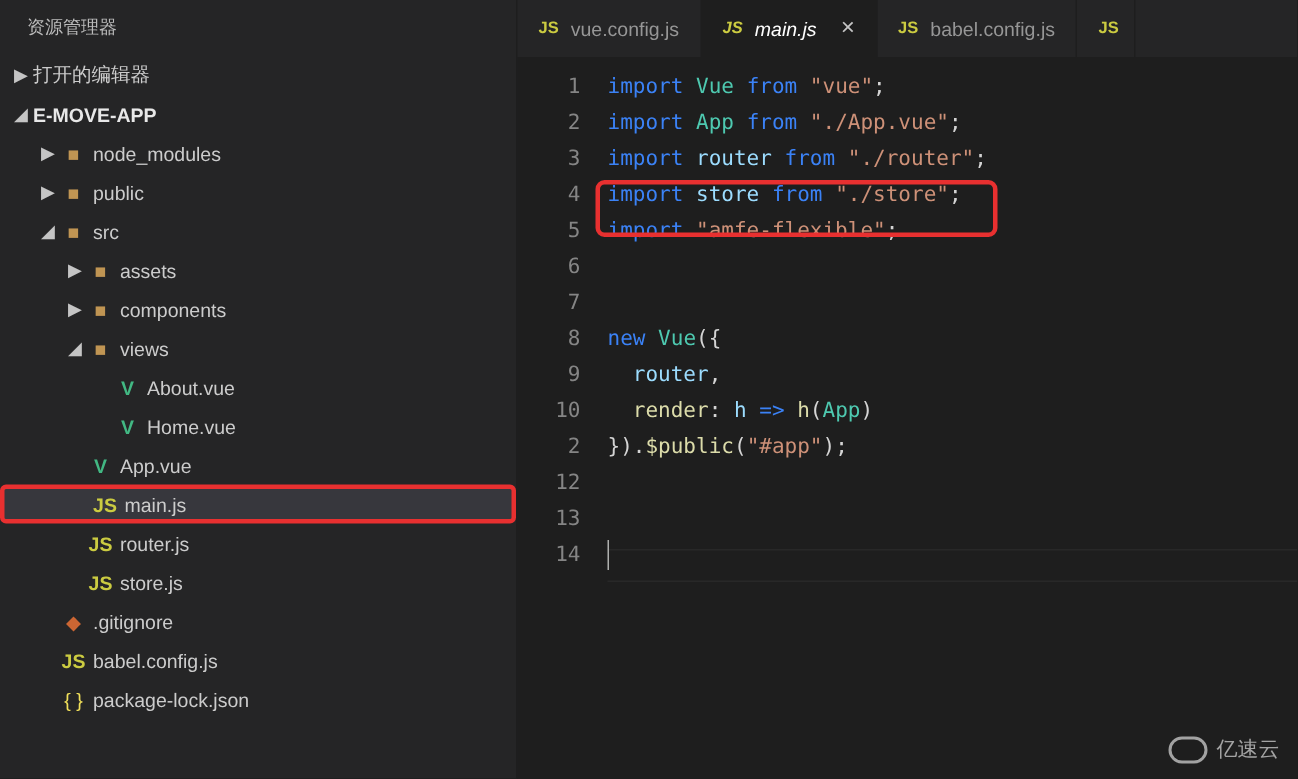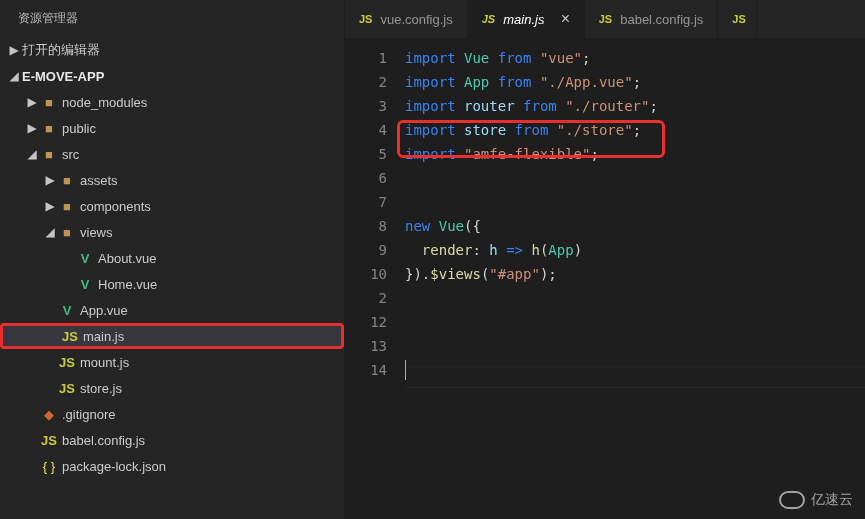--- a/index.html
+++ b/index.html
@@ -185,21 +185,21 @@
         <span class="label">App.vue</span>
       </div>
       <div class="tree-row selected red-box-file" style="padding-left: 42px;">
         <span class="chevron"></span>
         <span class="icon ic-js">JS</span>
         <span class="label">main.js</span>
       </div>
       <div class="tree-row" style="padding-left: 42px;">
         <span class="chevron"></span>
         <span class="icon ic-js">JS</span>
-        <span class="label">mount.js</span>
+        <span class="label">router.js</span>
       </div>
       <div class="tree-row" style="padding-left: 42px;">
         <span class="chevron"></span>
         <span class="icon ic-js">JS</span>
         <span class="label">store.js</span>
       </div>
       <div class="tree-row" style="padding-left: 24px;">
         <span class="chevron"></span>
         <span class="icon ic-git">◆</span>
         <span class="label">.gitignore</span>
@@ -259,22 +259,23 @@
       <div class="cursor-line"></div>
       <div class="cursor-caret"></div>
     <div class="code-line"><span class="tk-k">import</span><span class="tk-op"> </span><span class="tk-cls">Vue</span><span class="tk-op"> </span><span class="tk-k">from</span><span class="tk-op"> </span><span class="tk-str">"vue"</span><span class="tk-op">;</span></div>
         <div class="code-line"><span class="tk-k">import</span><span class="tk-op"> </span><span class="tk-cls">App</span><span class="tk-op"> </span><span class="tk-k">from</span><span class="tk-op"> </span><span class="tk-str">"./App.vue"</span><span class="tk-op">;</span></div>
         <div class="code-line"><span class="tk-k">import</span><span class="tk-op"> </span><span class="tk-id">router</span><span class="tk-op"> </span><span class="tk-k">from</span><span class="tk-op"> </span><span class="tk-str">"./router"</span><span class="tk-op">;</span></div>
         <div class="code-line"><span class="tk-k">import</span><span class="tk-op"> </span><span class="tk-id">store</span><span class="tk-op"> </span><span class="tk-k">from</span><span class="tk-op"> </span><span class="tk-str">"./store"</span><span class="tk-op">;</span></div>
         <div class="code-line"><span class="tk-k">import</span><span class="tk-op"> </span><span class="tk-str">"amfe-flexible"</span><span class="tk-op">;</span></div>
         <div class="code-line"></div>
         <div class="code-line"></div>
         <div class="code-line"><span class="tk-k">new</span><span class="tk-op"> </span><span class="tk-cls">Vue</span><span class="tk-op">({</span></div>
+        <div class="code-line"><span class="tk-op">  </span><span class="tk-id">router</span><span class="tk-op">,</span></div>
         <div class="code-line"><span class="tk-op">  </span><span class="tk-fn">render</span><span class="tk-op">: </span><span class="tk-id">h</span><span class="tk-op"> </span><span class="tk-k">=&gt;</span><span class="tk-op"> </span><span class="tk-fn">h</span><span class="tk-op">(</span><span class="tk-cls">App</span><span class="tk-op">)</span></div>
-        <div class="code-line"><span class="tk-op">}).</span><span class="tk-fn">$views</span><span class="tk-op">(</span><span class="tk-str">"#app"</span><span class="tk-op">);</span></div>
+        <div class="code-line"><span class="tk-op">}).</span><span class="tk-fn">$public</span><span class="tk-op">(</span><span class="tk-str">"#app"</span><span class="tk-op">);</span></div>
         <div class="code-line"></div>
       </div>
   </div>
   <div class="watermark">
     <span class="cloud"></span>
     <span>亿速云</span>
   </div>
 </div>
 
 </body></html>

